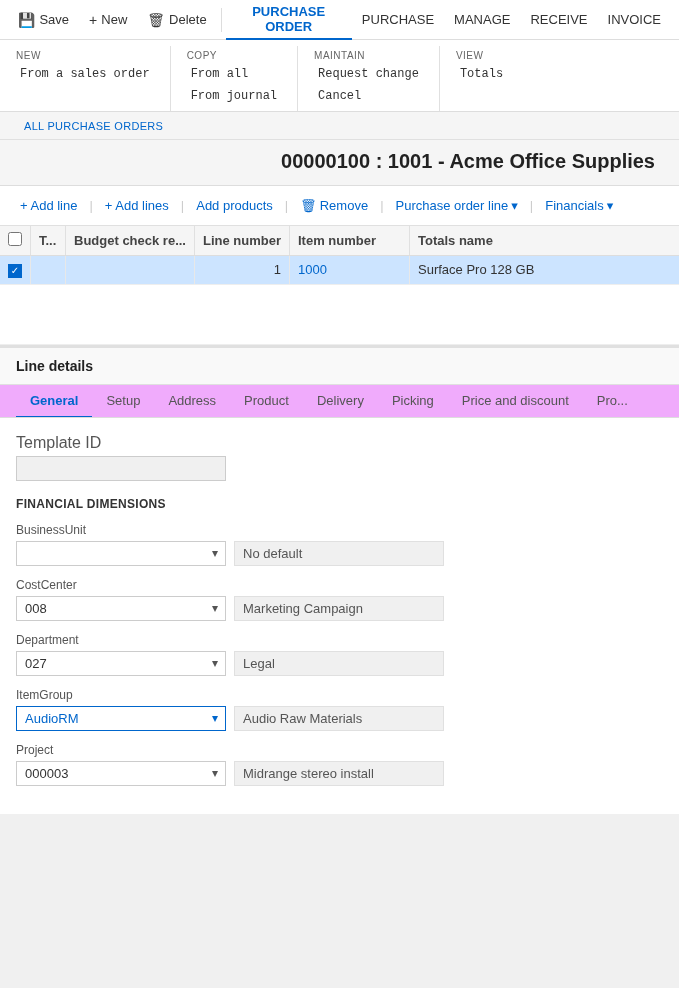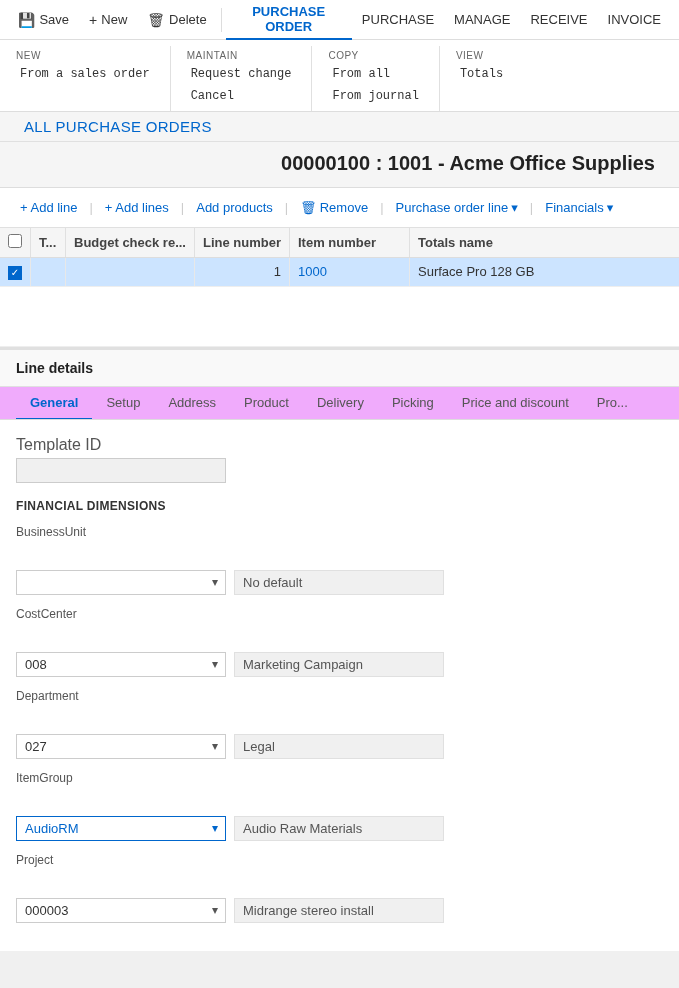--- a/index.html
+++ b/index.html
@@ -15,21 +15,21 @@
     
     .ribbon { background: #fff; border-bottom: 1px solid #ddd; padding: 6px 0 0 0; display: flex; gap: 0; }
     .ribbon-group { border-right: 1px solid #e0e0e0; padding: 4px 16px 6px 16px; min-width: 80px; }
     .ribbon-group:last-child { border-right: none; }
     .ribbon-group-title { font-size: 10px; color: #666; text-transform: uppercase; margin-bottom: 4px; letter-spacing: 0.5px; }
     .ribbon-items { display: flex; gap: 12px; flex-wrap: wrap; font-family: Liberation Mono, monospace; }
     .ribbon-item { display: flex; flex-direction: column; align-items: flex-start; cursor: pointer; font-size: 12px; color: #333; padding: 2px 4px; border-radius: 2px; }
 
     
     .breadcrumb-bar { background: #f5f5f5; padding: 6px 24px; border-bottom: 1px solid #e0e0e0; }
-    .breadcrumb-text { font-size: 15px; color: #0066cc; text-transform: uppercase; letter-spacing: 0.3px; cursor: pointer; }
+    .breadcrumb-text { font-size: 11px; color: #0066cc; text-transform: uppercase; letter-spacing: 0.3px; cursor: pointer; }
 
     
     .page-header { background: #f5f5f5; padding: 10px 24px 12px 24px; border-bottom: 1px solid #ddd; }
     .page-title { font-size: 20px; font-weight: 600; color: #222; text-align: right; }
 
     
     .content { background: #fff; margin: 0; }
 
     
     .action-bar { display: flex; align-items: center; gap: 4px; padding: 8px 12px; border-bottom: 1px solid #e0e0e0; background: #fff; }
@@ -64,21 +64,21 @@
     .line-tab-active { color: #0066cc; border-bottom: 2px solid #0066cc; font-weight: 600; }
 
     
     .line-content { padding: 16px; }
     .field-group { margin-bottom: 16px; }
     .field-label { font-size: 16px; color: #555; margin-bottom: 4px; }
     .field-input { width: 100%; border: 1px solid #ccc; padding: 4px 8px; font-size: 13px; background: #f0f0f0; color: #555; }
     .field-input-wide { width: 210px; }
     .section-title { font-size: 12px; font-weight: 700; text-transform: uppercase; color: #333; margin-bottom: 12px; margin-top: 4px; letter-spacing: 0.3px; }
     .fin-dim-label { font-size: 12px; color: #555; margin-bottom: 4px; }
-    .fin-dim-col { display: flex; flex-direction: column; gap: 27px; }
+    .fin-dim-col { display: flex; flex-direction: column; }
     .select-wrapper { position: relative; display: inline-block; width: 210px; }
     .select-wrapper select { width: 100%; appearance: none; border: 1px solid #ccc; padding: 4px 28px 4px 8px; font-size: 13px; background: #fff; cursor: pointer; color: #333; }
     .select-wrapper::after { content: '▾'; position: absolute; right: 8px; top: 50%; transform: translateY(-50%); pointer-events: none; color: #555; font-size: 12px; }
     .readonly-field { width: 210px; border: 1px solid #e0e0e0; padding: 4px 8px; font-size: 13px; background: #f0f0f0; color: #555; display: inline-block; }
     .dim-pair { display: flex; gap: 8px; align-items: flex-end; margin-bottom: 12px; }
     .select-with-chevron { position: relative; display: inline-block; width: 210px; }
     .select-with-chevron select { width: 100%; appearance: none; border: 1px solid #0066cc; padding: 4px 28px 4px 8px; font-size: 13px; background: #fff; cursor: pointer; color: #0066cc; }
     .select-with-chevron::after { content: '▾'; position: absolute; right: 8px; top: 50%; transform: translateY(-50%); pointer-events: none; color: #0066cc; font-size: 12px; }
   </style>
 </head>
@@ -118,38 +118,38 @@
 <div class="ribbon">
   <div class="ribbon-group">
     <div class="ribbon-group-title">NEW</div>
     <div class="ribbon-items">
       <div class="ribbon-item">
         <span>From a sales order</span>
       </div>
     </div>
   </div>
   <div class="ribbon-group">
+    <div class="ribbon-group-title">COPY</div>
+    <div class="ribbon-items" style="flex-direction:column; gap:4px;">
+      <div class="ribbon-item">
+        <span>From all</span>
+      </div>
+      <div class="ribbon-item">
+        <span>From journal</span>
+      </div>
+    </div>
+  </div>
+  <div class="ribbon-group">
     <div class="ribbon-group-title">MAINTAIN</div>
     <div class="ribbon-items" style="flex-direction:column; gap:4px;">
       <div class="ribbon-item">
         <span>Request change</span>
       </div>
       <div class="ribbon-item">
         <span>Cancel</span>
-      </div>
-    </div>
-  </div>
-  <div class="ribbon-group">
-    <div class="ribbon-group-title">COPY</div>
-    <div class="ribbon-items" style="flex-direction:column; gap:4px;">
-      <div class="ribbon-item">
-        <span>From all</span>
-      </div>
-      <div class="ribbon-item">
-        <span>From journal</span>
       </div>
     </div>
   </div>
   <div class="ribbon-group">
     <div class="ribbon-group-title">VIEW</div>
     <div class="ribbon-items">
       <div class="ribbon-item">
         <span>Totals</span>
       </div>
     </div>

